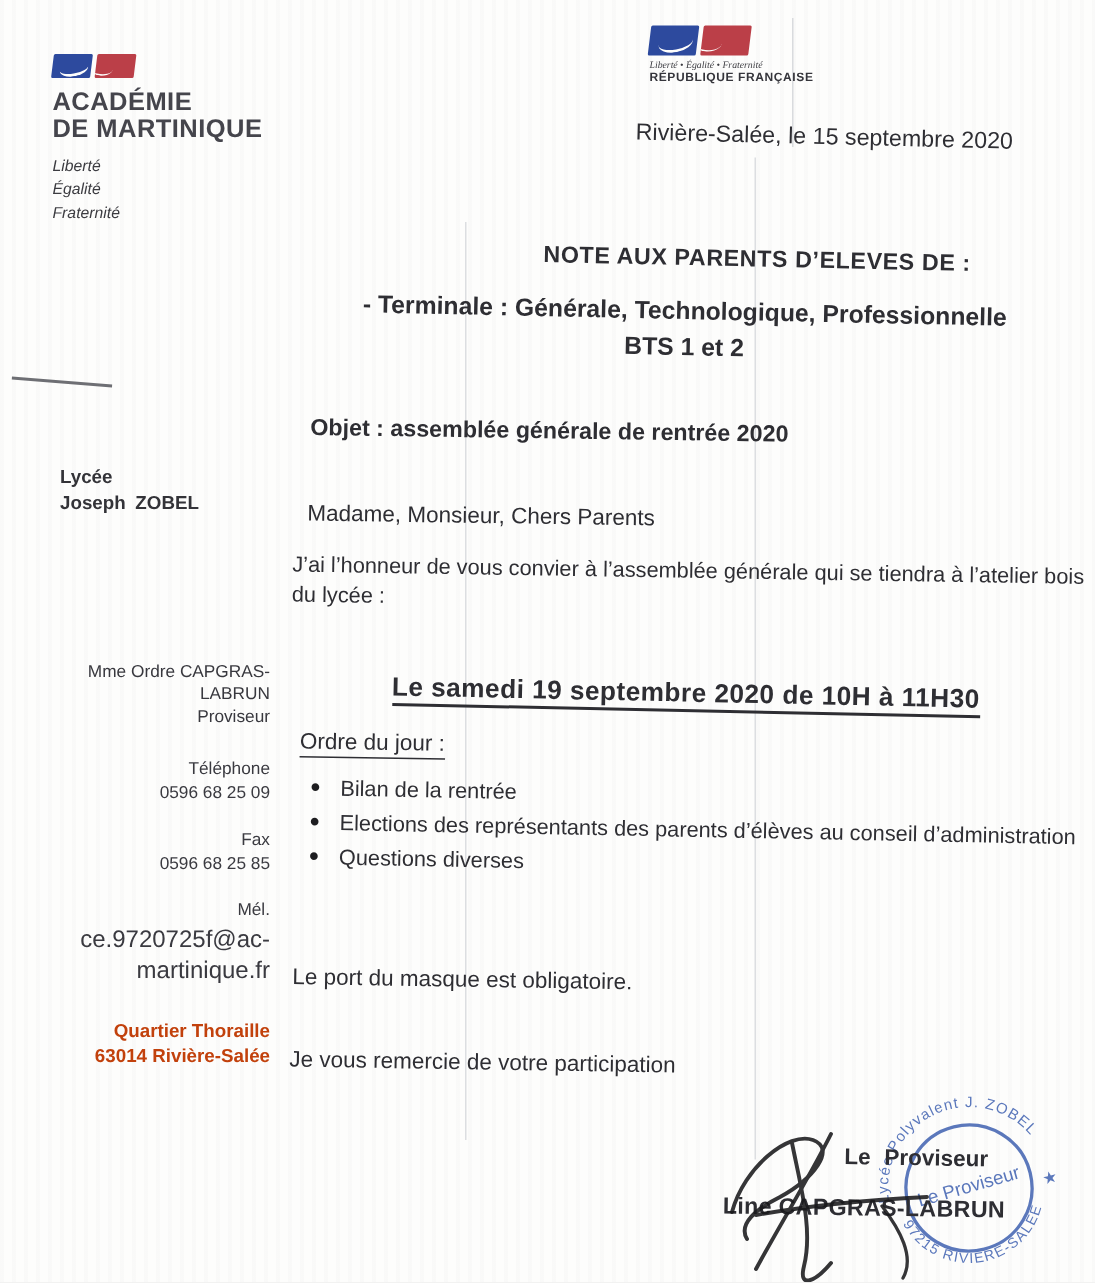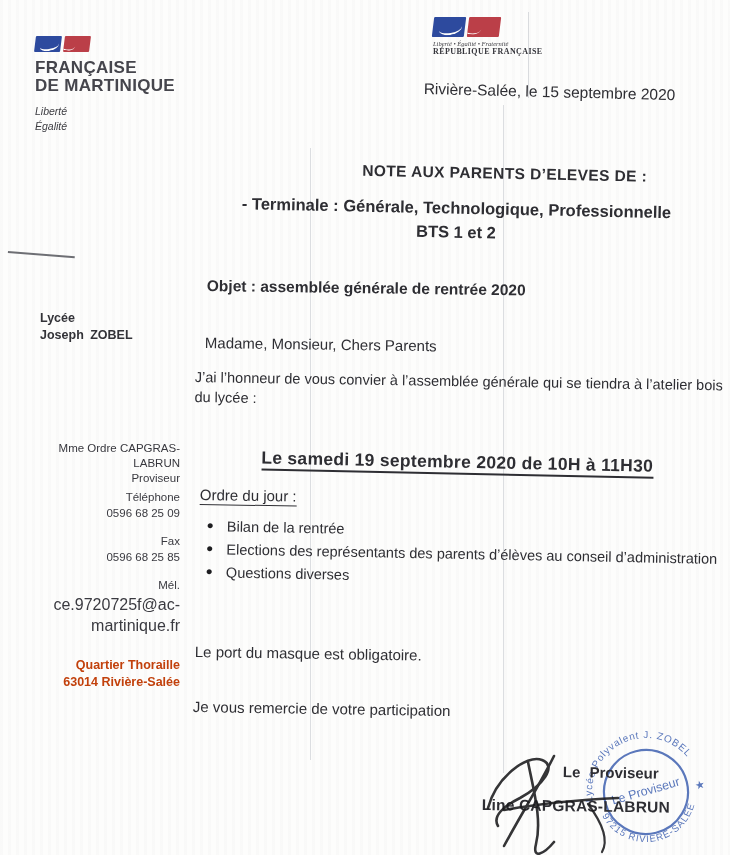--- a/index.html
+++ b/index.html
@@ -32,21 +32,21 @@
   .hdr-left .flag{width:26px; height:16px;}
   .org-name{margin-top:7px; font-weight:bold; font-size:17px; line-height:1.08;
     letter-spacing:.3px; color:#45454c;}
   .motto{margin-top:8px; font-family:Liberation Sans, sans-serif; font-style:italic;
     font-size:10.5px; line-height:1.5; color:#3c3c41;}
 
   .hdr-center{left:433px; top:17px; width:110px; text-align:left;}
   .hdr-center .flag{width:32px; height:20px;}
   .rf-motto{margin-top:3px; font-family:"Liberation Serif", serif; font-style:italic;
     font-size:6.5px; color:#3c3c41; white-space:nowrap;}
-  .rf-name{font-family:Liberation Serif, serif; font-weight:bold; font-size:8px;
+  .rf-name{font-family:Liberation Sans, sans-serif; font-weight:bold; font-size:8px;
     letter-spacing:.4px; color:#35353b; white-space:nowrap;}
 
   .dateline{left:424px; top:80px; font-size:15.5px; transform:rotate(1.4deg);
     transform-origin:left top; white-space:nowrap;}
 
   
   .title-block{left:185px; top:158px; width:545px; text-align:center;
     transform:rotate(1.2deg); transform-origin:left top;}
   .title-note{font-weight:bold; font-size:15.5px; letter-spacing:.4px; padding-left:95px; white-space:nowrap;}
   .title-terminale{font-weight:bold; font-size:16.5px; margin-top:17px; white-space:nowrap;}
@@ -71,21 +71,21 @@
   .mask-note{left:195px; top:643px; font-size:15px; transform:rotate(0.9deg); transform-origin:left top;}
   .thanks{left:193px; top:698px; font-size:15px; transform:rotate(0.9deg); transform-origin:left top;}
 
   
   .side-school{left:40px; top:310px; width:120px; 
     font-weight:bold; font-size:12.5px; line-height:1.35; color:#333338; word-spacing:3px;}
   .side-principal{left:20px; top:441px; width:160px; text-align:right;
     font-size:11.5px; line-height:1.3; color:#38383e;}
   .side-contact{left:20px; top:490px; width:160px; text-align:right;
     font-size:11.5px; line-height:1.35; color:#3a3a40;}
-  .side-contact .grp{margin-bottom:13px;}
+  .side-contact .grp{margin-bottom:13px;margin-top:16px;}
   .side-contact .grp.mel{margin-bottom:20px;}
   .side-contact .email{font-size:16px;}
   .side-address{font-weight:bold; font-size:12.5px; line-height:1.35; color:#c2410c;}
 
   
   .sig-role{left:563px; top:763px; font-size:15px; font-weight:bold; word-spacing:5px;
     transform:rotate(1deg); transform-origin:left top; z-index:3;}
   .sig-name{left:482px; top:796px; font-size:15.5px; font-weight:bold; letter-spacing:.2px;
     transform:rotate(0.8deg); transform-origin:left top; z-index:3; white-space:nowrap;}
   .stamp-svg{left:582px; top:728px; z-index:2;}
@@ -104,26 +104,27 @@
   <div class="abs hdr-left">
     <div class="flags">
       <div class="flag blue">
           <div class="swoosh"></div>
         </div>
       <div class="flag red">
           <div class="swoosh"></div>
         </div>
     </div>
     <div class="org-name">
-      <div>FRANÇAISE</div>
+      <div>ACADÉMIE</div>
       <div>DE MARTINIQUE</div>
     </div>
     <div class="motto">
       <div>Liberté</div>
       <div>Égalité</div>
+      <div>Fraternité</div>
     </div>
   </div>
 
   <div class="abs hdr-center">
     <div class="flags">
       <div class="flag blue">
           <div class="swoosh"></div>
         </div>
       <div class="flag red">
           <div class="swoosh"></div>

